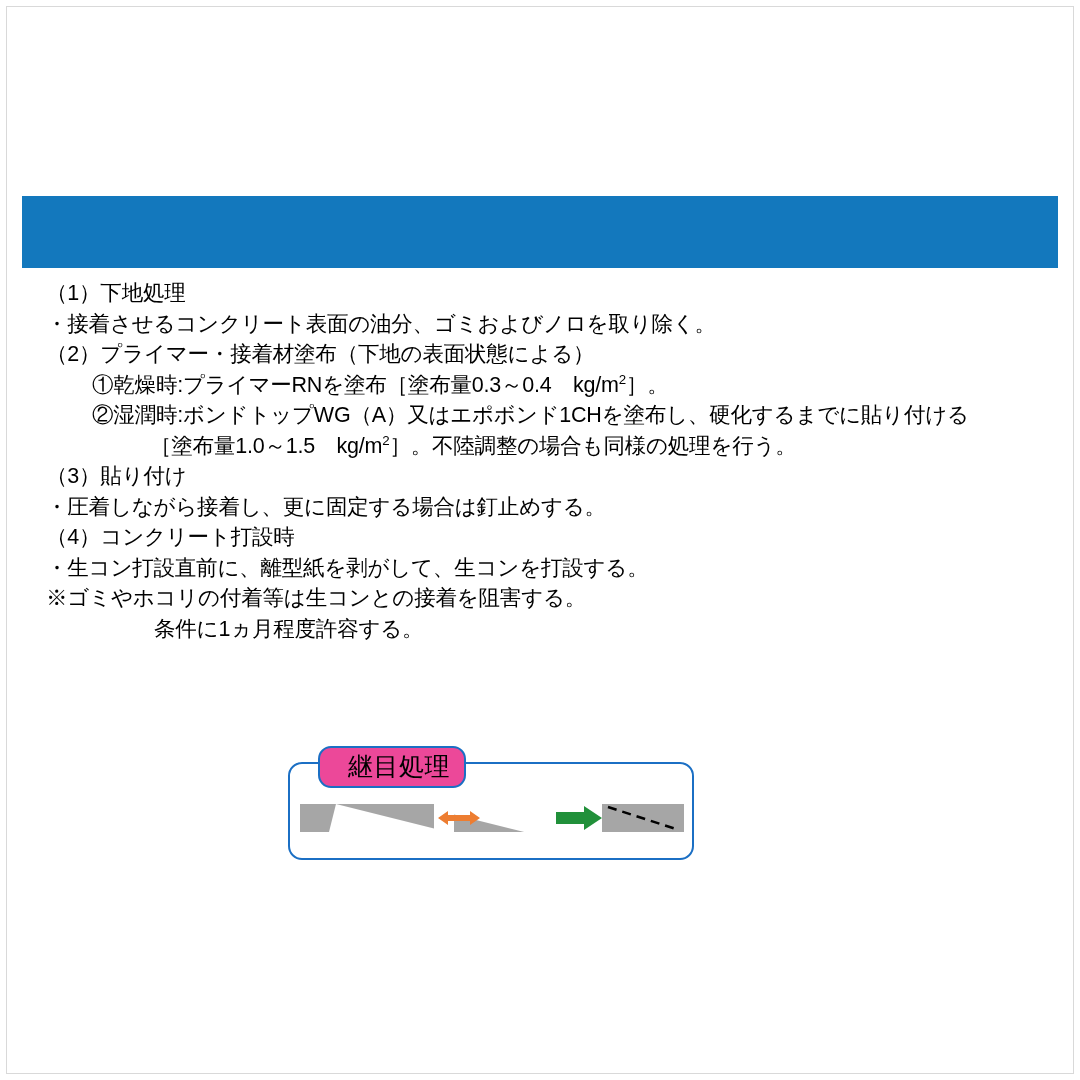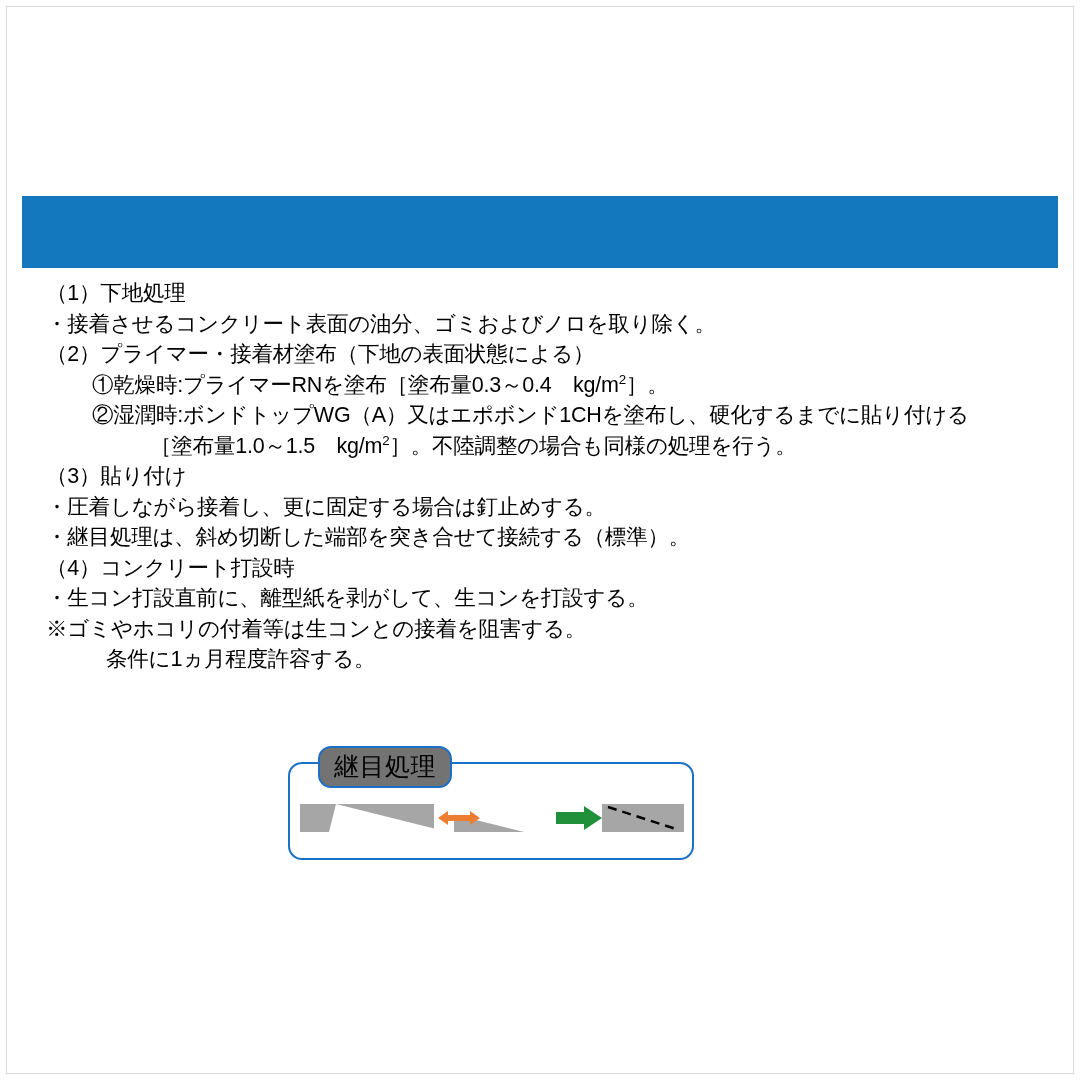--- a/index.html
+++ b/index.html
@@ -46,21 +46,21 @@
     line-height: 30.5px;
     letter-spacing: -0.2px;
   }
   .line {
     white-space: pre;
   }
   .ind0 { margin-left: 0px; }
   .ind1 { }
   .ind2 { margin-left: 46px; }
   .ind3 { margin-left: 104px; }
-  .ind4 { margin-left: 60px; }
+  .ind4 { margin-left: 108px; }
   sup {
     font-size: 0.62em;
     vertical-align: super;
     line-height: 0;
   }
 
   
   .figure {
     position: absolute;
     left: 288px;
@@ -76,24 +76,24 @@
     height: 98px;
     border: 2.5px solid #1b6fc4;
     border-radius: 14px;
     box-sizing: border-box;
     background: #ffffff;
   }
   .fig-title {
     position: absolute;
     left: 30px;
     top: -2px;
-    background: #737373;
+    background: #ec4899;
     border: 2.5px solid #1b6fc4;
     border-radius: 13px;
-    padding: 3px 14px 5px 14px;
+    padding: 3px 14px 5px 28px;
     font-size: 25px;
     line-height: 30px;
     letter-spacing: 0.5px;
     color: #000000;
     white-space: nowrap;
   }
   .fig-inner {
     position: absolute;
     left: 12px;
     top: 46px;
@@ -183,21 +183,20 @@
 
   <div class="body-text">
     <div class="line ind0">（1）下地処理</div>
     <div class="line ind1">・接着させるコンクリート表面の油分、ゴミおよびノロを取り除く。</div>
     <div class="line ind0">（2）プライマー・接着材塗布（下地の表面状態による）</div>
     <div class="line ind2">①乾燥時:プライマーRNを塗布［塗布量0.3～0.4　kg/m<sup>2</sup>］。</div>
     <div class="line ind2">②湿潤時:ボンドトップWG（A）又はエポボンド1CHを塗布し、硬化するまでに貼り付ける</div>
     <div class="line ind3">［塗布量1.0～1.5　kg/m<sup>2</sup>］。不陸調整の場合も同様の処理を行う。</div>
     <div class="line ind0">（3）貼り付け</div>
     <div class="line ind1">・圧着しながら接着し、更に固定する場合は釘止めする。</div>
-    <div class="line ind1">・継目処理は、斜め切断した端部を突き合せて接続する（標準）。</div>
     <div class="line ind0">（4）コンクリート打設時</div>
     <div class="line ind1">・生コン打設直前に、離型紙を剥がして、生コンを打設する。</div>
     <div class="line ind1">※ゴミやホコリの付着等は生コンとの接着を阻害する。</div>
     <div class="line ind4">条件に1ヵ月程度許容する。</div>
   </div>
 
   <div class="figure">
     <div class="fig-box"></div>
     <div class="fig-title">継目処理</div>
 

